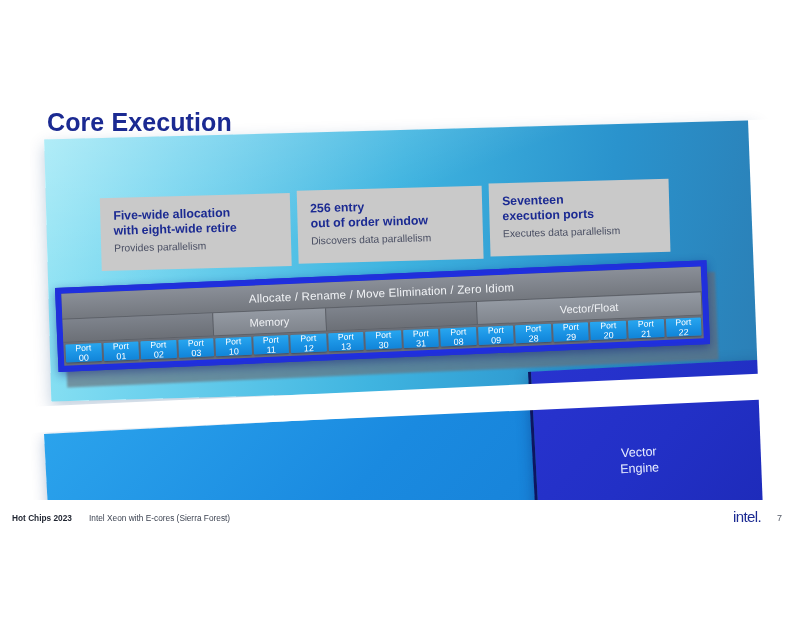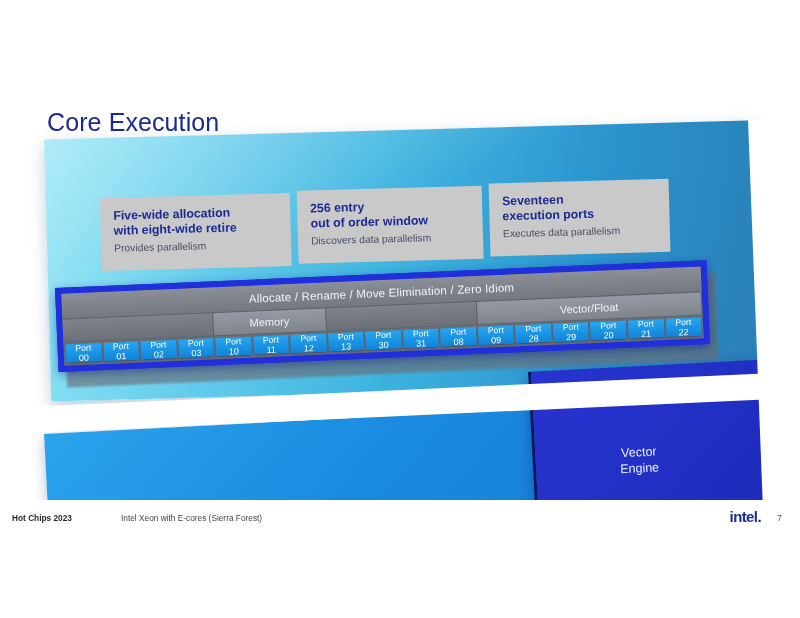--- a/index.html
+++ b/index.html
@@ -14,21 +14,21 @@
     position:absolute;inset:0;
     background:#ffffff;
     overflow:hidden;
   }
 
   
   .title{
     position:absolute;
     left:47px;top:108px;
     font-size:25px;
-    font-weight:normal;
+    font-weight:bold;
     color:#1b2a92;
     letter-spacing:.1px;
   }
 
   
   .panel-wrap{
     position:absolute;
     left:30px;top:132px;
     width:740px;height:310px;
     transform:rotate(-1.55deg);
@@ -223,25 +223,25 @@
     width:800px;height:124px;
     background:#ffffff;
     z-index:40;
   }
   .f-conf{
     position:absolute;left:12px;top:13px;
     font-size:8.3px;font-weight:bold;color:#1f2430;white-space:nowrap;
   }
   .f-title{
     position:absolute;left:89px;top:13px;
-    font-size:8.3px;color:#3d4452;white-space:nowrap;margin-left:32px;
+    font-size:8.3px;color:#3d4452;white-space:nowrap;
   }
   .f-logo{
     position:absolute;right:39px;top:8px;
-    font-size:15px;font-weight:bold;color:#1b2a92;letter-spacing:-.6px;
+    font-size:15px;font-weight:normal;color:#1b2a92;letter-spacing:-.6px;
   }
   .f-page{
     position:absolute;right:18px;top:13px;
     font-size:9px;color:#555b68;
   }
 </style>
 </head>
 <body>
 
 <div class="slide">

